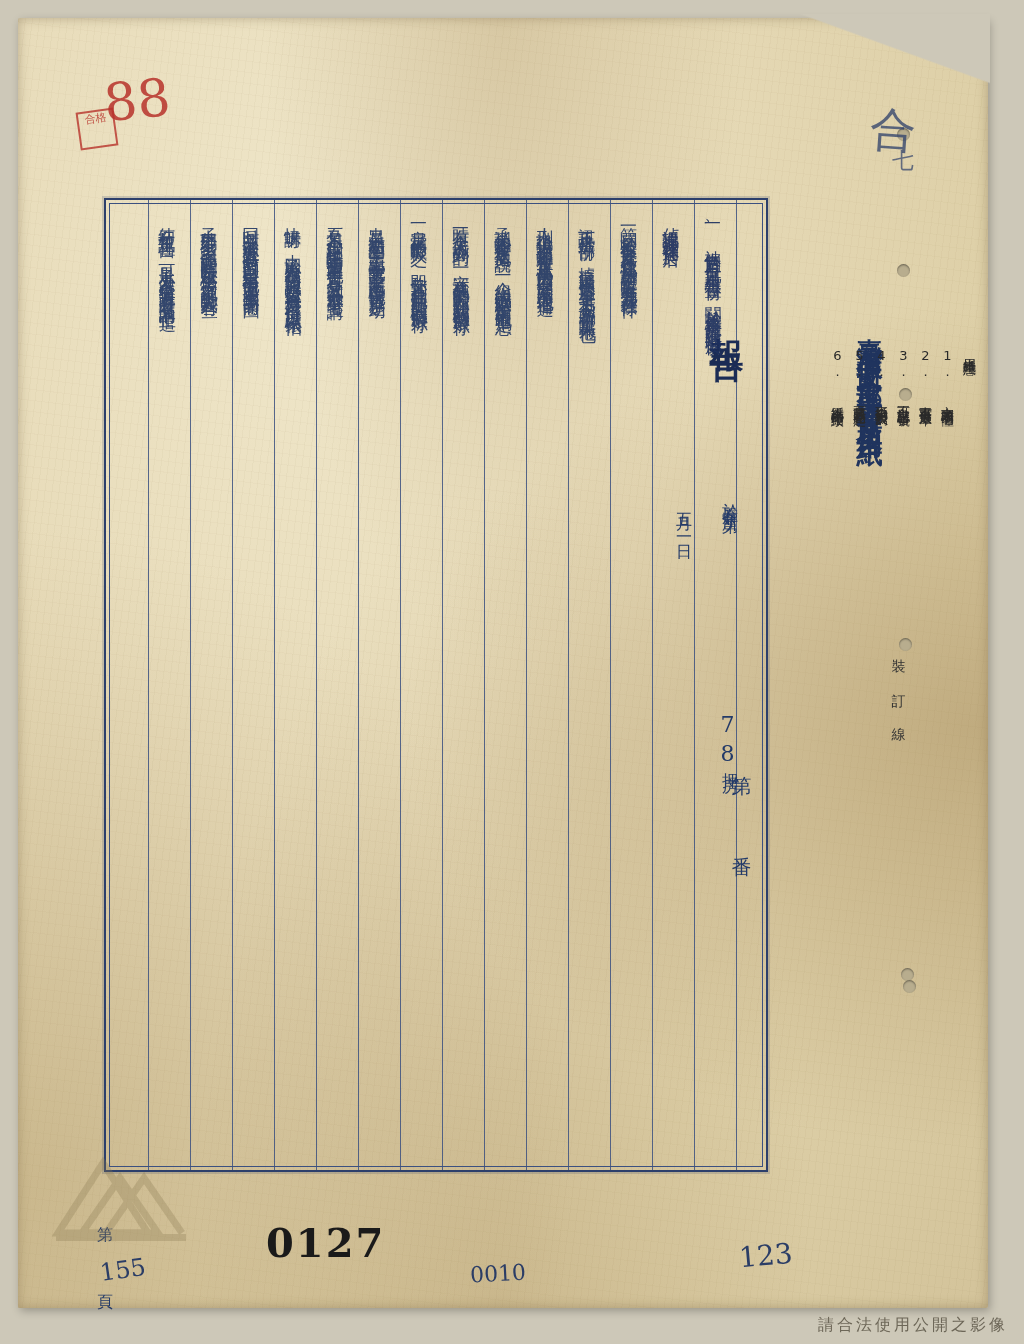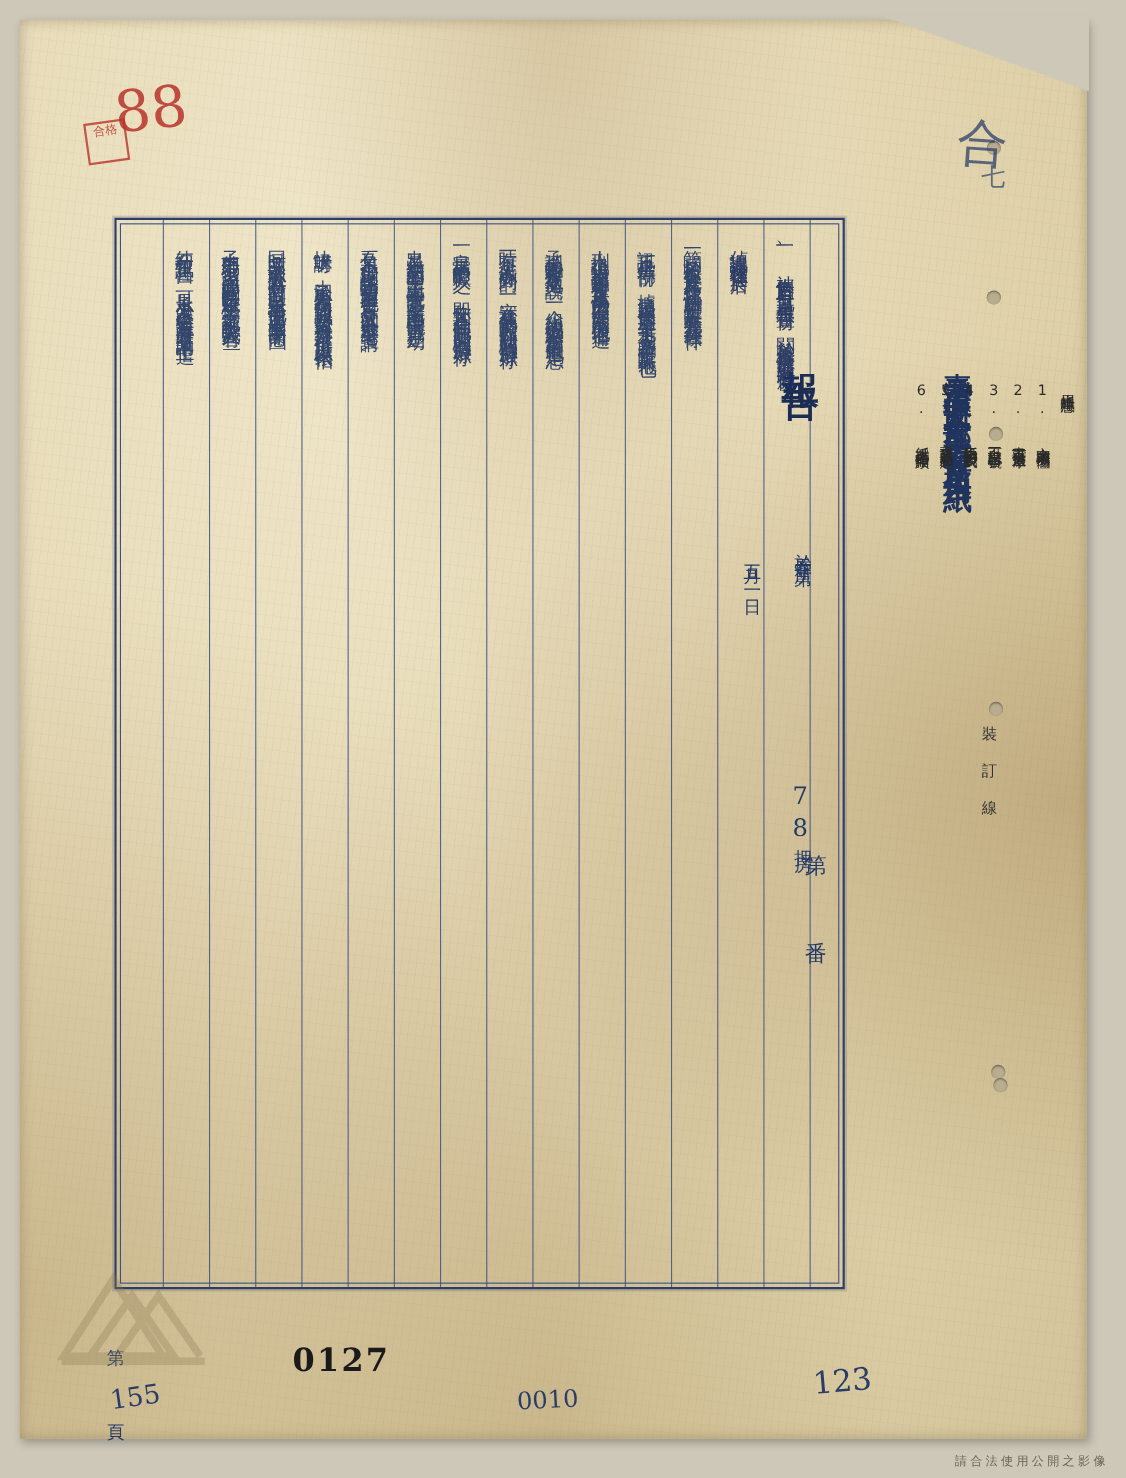--- a/index.html
+++ b/index.html
@@ -215,23 +215,23 @@
   .he-sub {
     position: absolute;
     right: 74px; top: 128px;
     font-family: "DejaVu Serif", serif;
     font-size: 22px;
     color: #2d3f6a;
     opacity: .7;
   }
   .page-no {
     position: absolute;
-    left: 248px; bottom: 55px;
-    font-family: "DejaVu Serif", serif;
-    font-size: 29px;
+    left: 248px; bottom: 42px;
+    font-family: "DejaVu Serif", serif;
+    font-size: 40px;
     font-weight: bold;
     letter-spacing: 2px;
     color: #1a1a1a;
   }
   .hand-no-1 {
     position: absolute;
     left: 452px; bottom: 22px;
     font-family: "DejaVu Serif", serif;
     font-size: 22px;
     color: #2b3d66;
@@ -274,21 +274,21 @@
     opacity: .30;
     pointer-events: none;
   }
 
   
   .footer-note {
     position: absolute;
     right: 16px;
     bottom: 8px;
     font-family: "DejaVu Sans", sans-serif;
-    font-size: 11px;
+    font-size: 16px;
     color: #6d6758;
     letter-spacing: 3px;
   }
 </style>
 </head>
 <body>
 
 <div id="page">
 
   <div class="paper">

